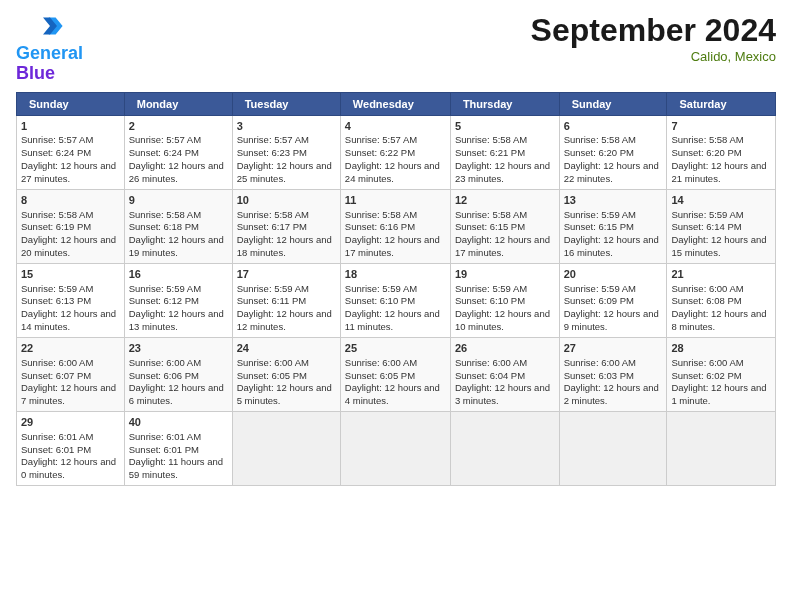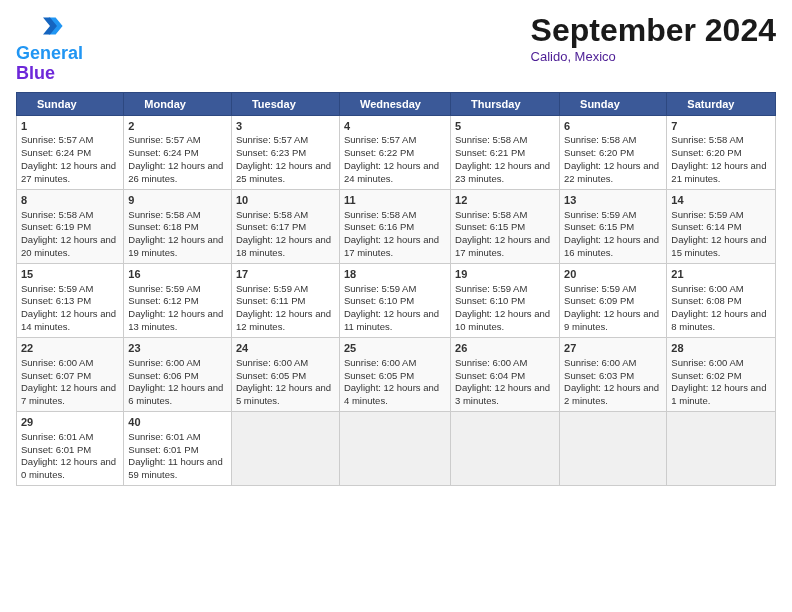--- a/index.html
+++ b/index.html
@@ -35,39 +35,40 @@
       line-height: 1.1;
     }
     .logo-text span {
       color: #2196F3;
     }
     .logo-icon {
       width: 28px;
       height: 28px;
     }
     .title-area {
+      text-align: right;
     }
     .month-title {
       font-size: 32px;
       font-weight: bold;
       color: #1a1a1a;
     }
     .location {
       font-size: 13px;
-      color: #4c1d95;
+      color: #4d7c0f;
     }
     .calendar-table {
       width: 100%;
       border-collapse: collapse;
       font-size: 10px;
     }
     .calendar-table th {
       background: #3B5998;
       color: #fff;
-      padding: 5px 20px;
+      padding: 5px 12px;
       text-align: left;
       font-size: 11px;
       font-weight: bold;
       border: 1px solid #2d4880;
     }
     .calendar-table td {
       border: 1px solid #ccc;
       padding: 3px 4px;
       vertical-align: top;
       height: 72px;

